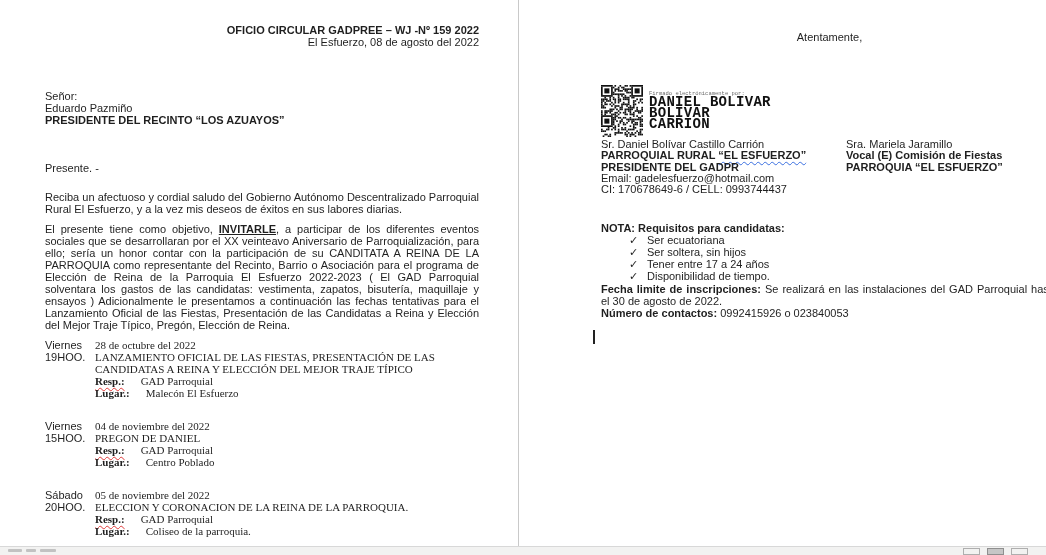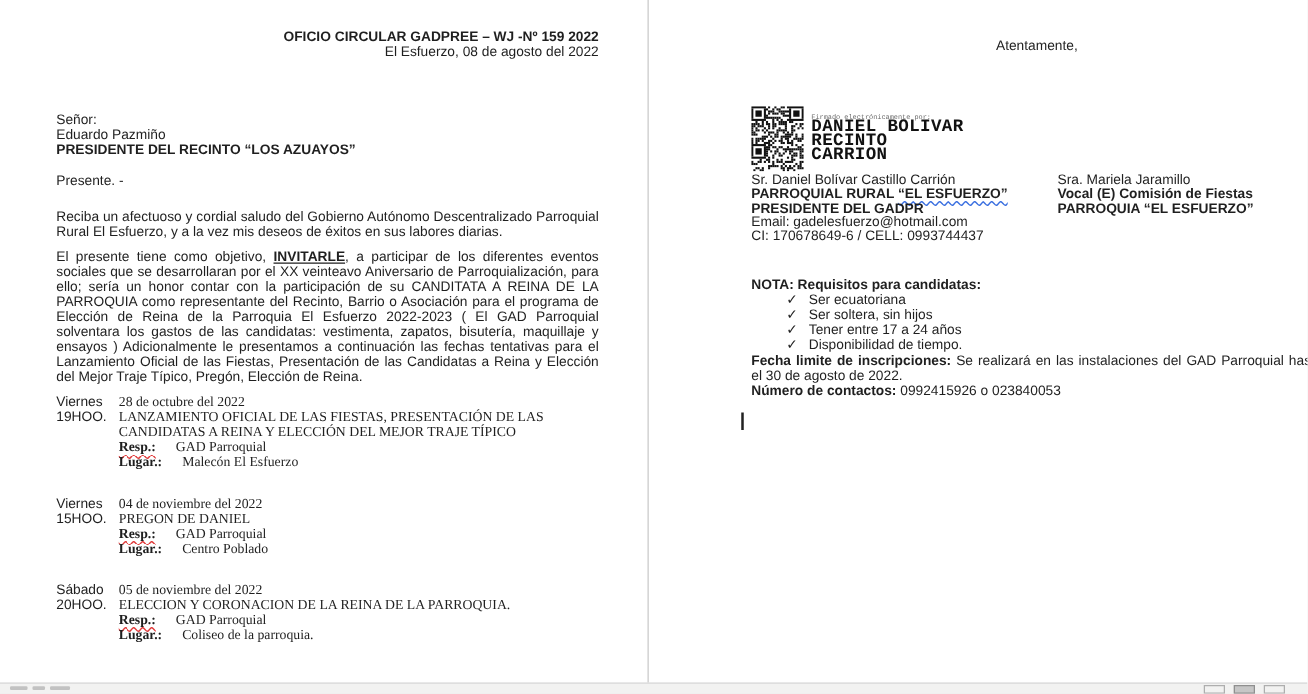--- a/index.html
+++ b/index.html
@@ -25,21 +25,21 @@
   }
   .bold{font-weight:bold;}
   .u{text-decoration:underline;}
   .j{text-align:justify;}
   .right-align{text-align:right;}
   p{margin:0;}
 
   
   .doc-header{margin:0 0 0 0;}
   .recipient{margin-top:42px;}
-  .presente{margin-top:13px;}
+  .presente{margin-top:36px;}
   .para1{margin-top:17px;}
   .para2{margin-top:8px;}
   .events{margin-top:8px;}
   .event{margin-top:0;}
   .event + .event{margin-top:21px;}
   .ev-row{display:flex;}
   .ev-c1{width:50px;flex:0 0 50px;}
   .ev-c2{flex:1;font-family:Liberation Serif, serif;}
   .spell-red{
     text-decoration-line:underline;text-decoration-style:wavy;
@@ -483,21 +483,21 @@
           <rect x="1.68" y="50.40" width="1.68" height="1.68" fill="#111"></rect>
           <rect x="6.72" y="50.40" width="1.68" height="1.68" fill="#111"></rect>
           <rect x="8.40" y="50.40" width="1.68" height="1.68" fill="#111"></rect>
           <rect x="25.20" y="50.40" width="1.68" height="1.68" fill="#111"></rect>
           <rect x="28.56" y="50.40" width="1.68" height="1.68" fill="#111"></rect>
           <rect x="33.60" y="50.40" width="1.68" height="1.68" fill="#111"></rect>
         </svg>
       <div class="stamp-text">
         <div class="stamp-caption">Firmado electrónicamente por:</div>
         <div class="stamp-name">DANIEL BOLIVAR</div>
-        <div class="stamp-name">RECINTO</div>
+        <div class="stamp-name">BOLIVAR</div>
         <div class="stamp-name">CARRION</div>
       </div>
     </div>
 
     <div class="sig-cols">
       <div class="sig-col-left">
         <div>Sr. Daniel Bolívar Castillo Carrión</div>
         <div class="bold"><span>PARROQUIAL RURAL </span><span class="spell-blue">“EL ESFUERZO”</span></div>
         <div class="bold">PRESIDENTE DEL GADPR</div>
         <div>Email: gadelesfuerzo@hotmail.com</div>

